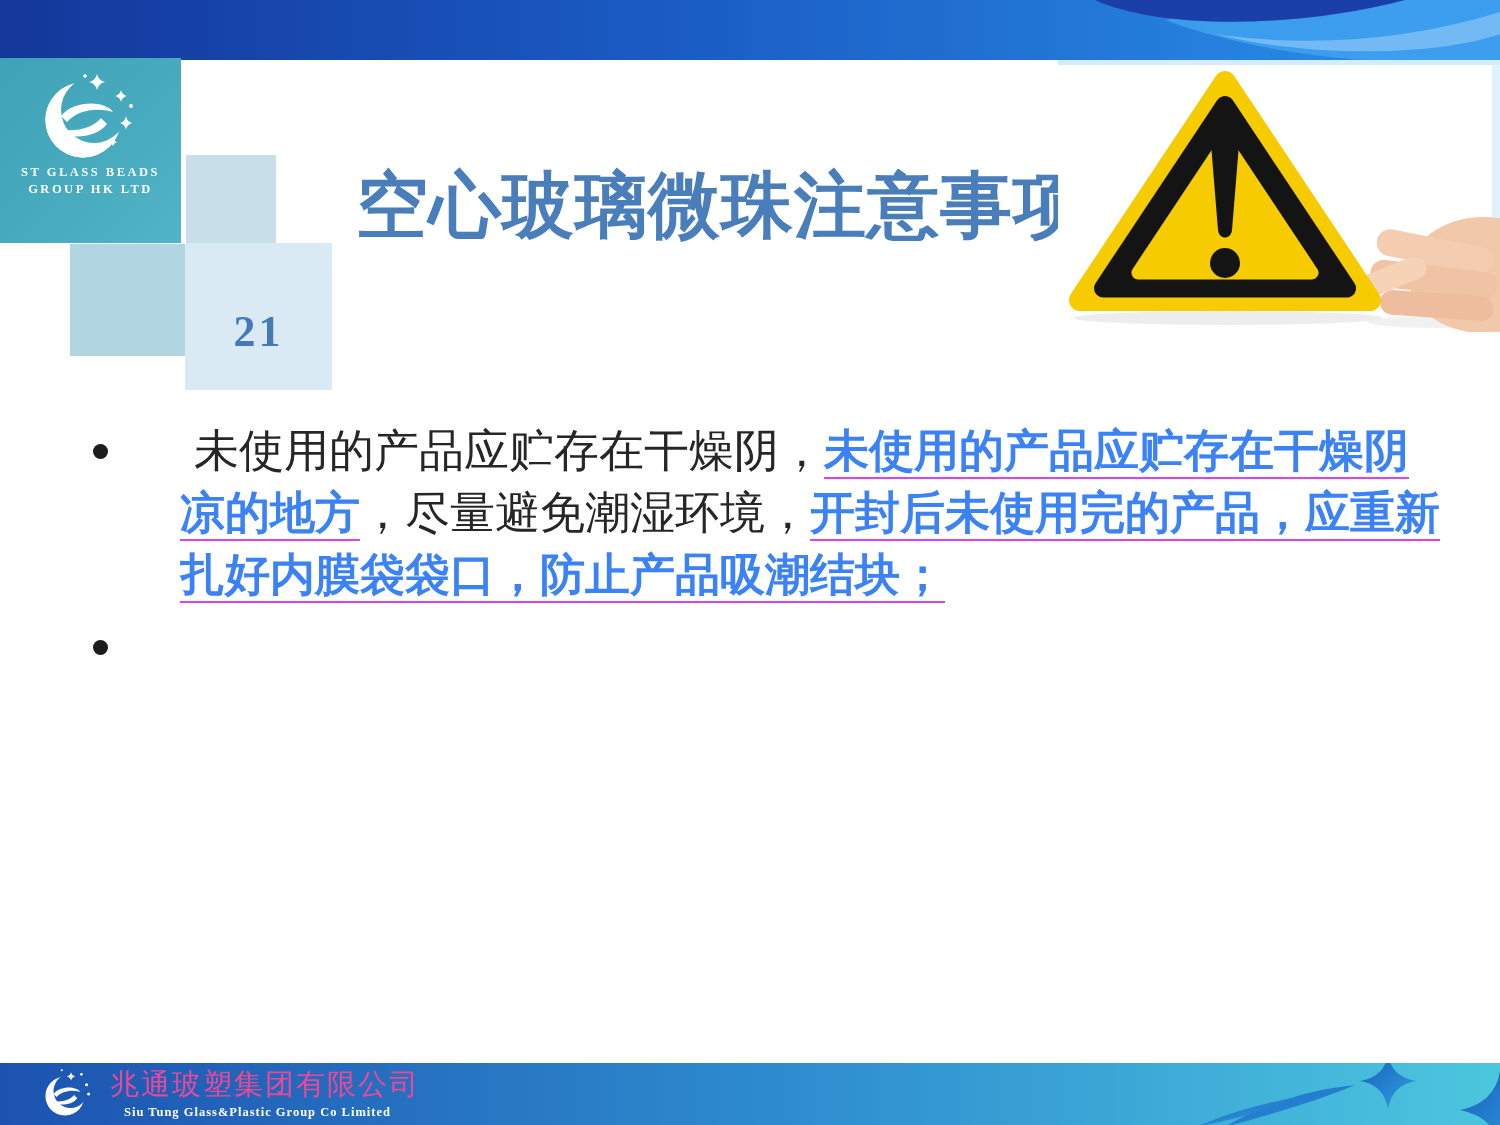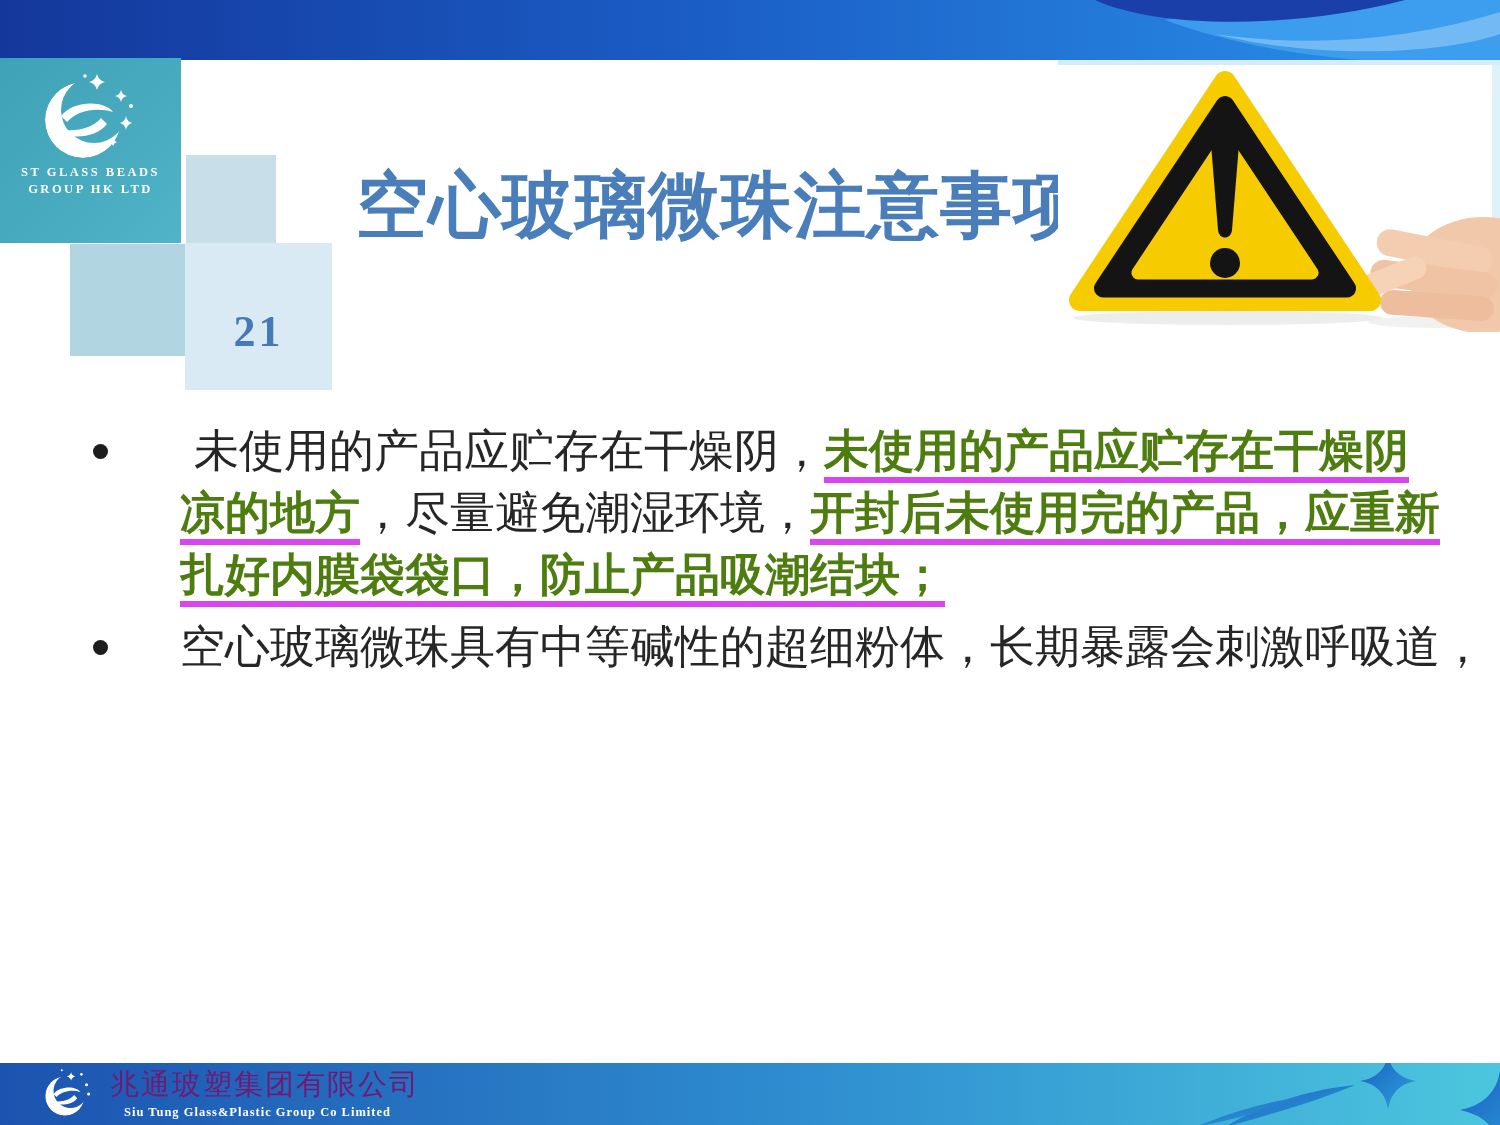--- a/index.html
+++ b/index.html
@@ -36,29 +36,29 @@
   .warn-photo { position:absolute; left:1058px; top:60px; width:442px; height:272px; background:#fff; }
   
   .bullets { position:absolute; left:85px; top:420px; width:1400px; }
   .bullet { display:flex; margin-bottom:10px; }
   .dot-col { width:95px; flex:0 0 95px; }
   .dot { width:15px; height:15px; border-radius:50%; background:#1c1c1c; margin:24px 0 0 8px; }
   .b-lines { flex:1; }
   .b-line { white-space:nowrap; font-size:45px; line-height:62px; color:#262626; }
   .b-line.indent { padding-left:14px; }
   .em {
-    color:#4d7c0f; font-weight:bold;
-    border-bottom:6px solid #d946ef; padding-bottom:1px;
+    color:#3b82f6; font-weight:bold;
+    border-bottom:2px solid #d946ef; padding-bottom:1px;
   }
   
   .footer { position:absolute; left:0; top:1063px; width:1500px; height:62px; }
   .footer-bg { position:absolute; left:0; top:0; width:100%; height:100%; }
   .footer-content { position:absolute; left:38px; top:4px; display:flex; align-items:center; }
   .footer-texts { margin-left:10px; }
-  .footer-cn { color:#701a75; font-size:29px; letter-spacing:2px; line-height:32px; }
+  .footer-cn { color:#ec4899; font-size:29px; letter-spacing:2px; line-height:32px; }
   .footer-en { color:#fff; font-size:12.5px; font-weight:bold; letter-spacing:1px; margin:5px 0 0 14px; }
 </style>
 </head>
 <body>
 
 <div class="slide">
 
   <div class="top-band">
     <svg width="1500" height="60" viewBox="0 0 1500 60">
       <defs>
@@ -148,21 +148,20 @@
         <div class="b-line"><span class="em">扎好内膜袋袋口，防止产品吸潮结块；</span></div>
       </div>
     </div>
 
 
     <div class="bullet">
       <div class="dot-col">
           <div class="dot"></div>
         </div>
       <div class="b-lines">
-        <div class="b-line"><span>空心玻璃微珠具有中等碱性的超细粉体，长期暴露会刺激呼吸道，</span></div>
       </div>
     </div>
 
   </div>
 
   <div class="footer">
     <svg class="footer-bg" width="1500" height="62" viewBox="0 0 1500 62">
       <defs>
         <linearGradient id="footGrad" x1="0" y1="0" x2="1" y2="0">
           <stop offset="0" stop-color="#1c53b0"></stop>

